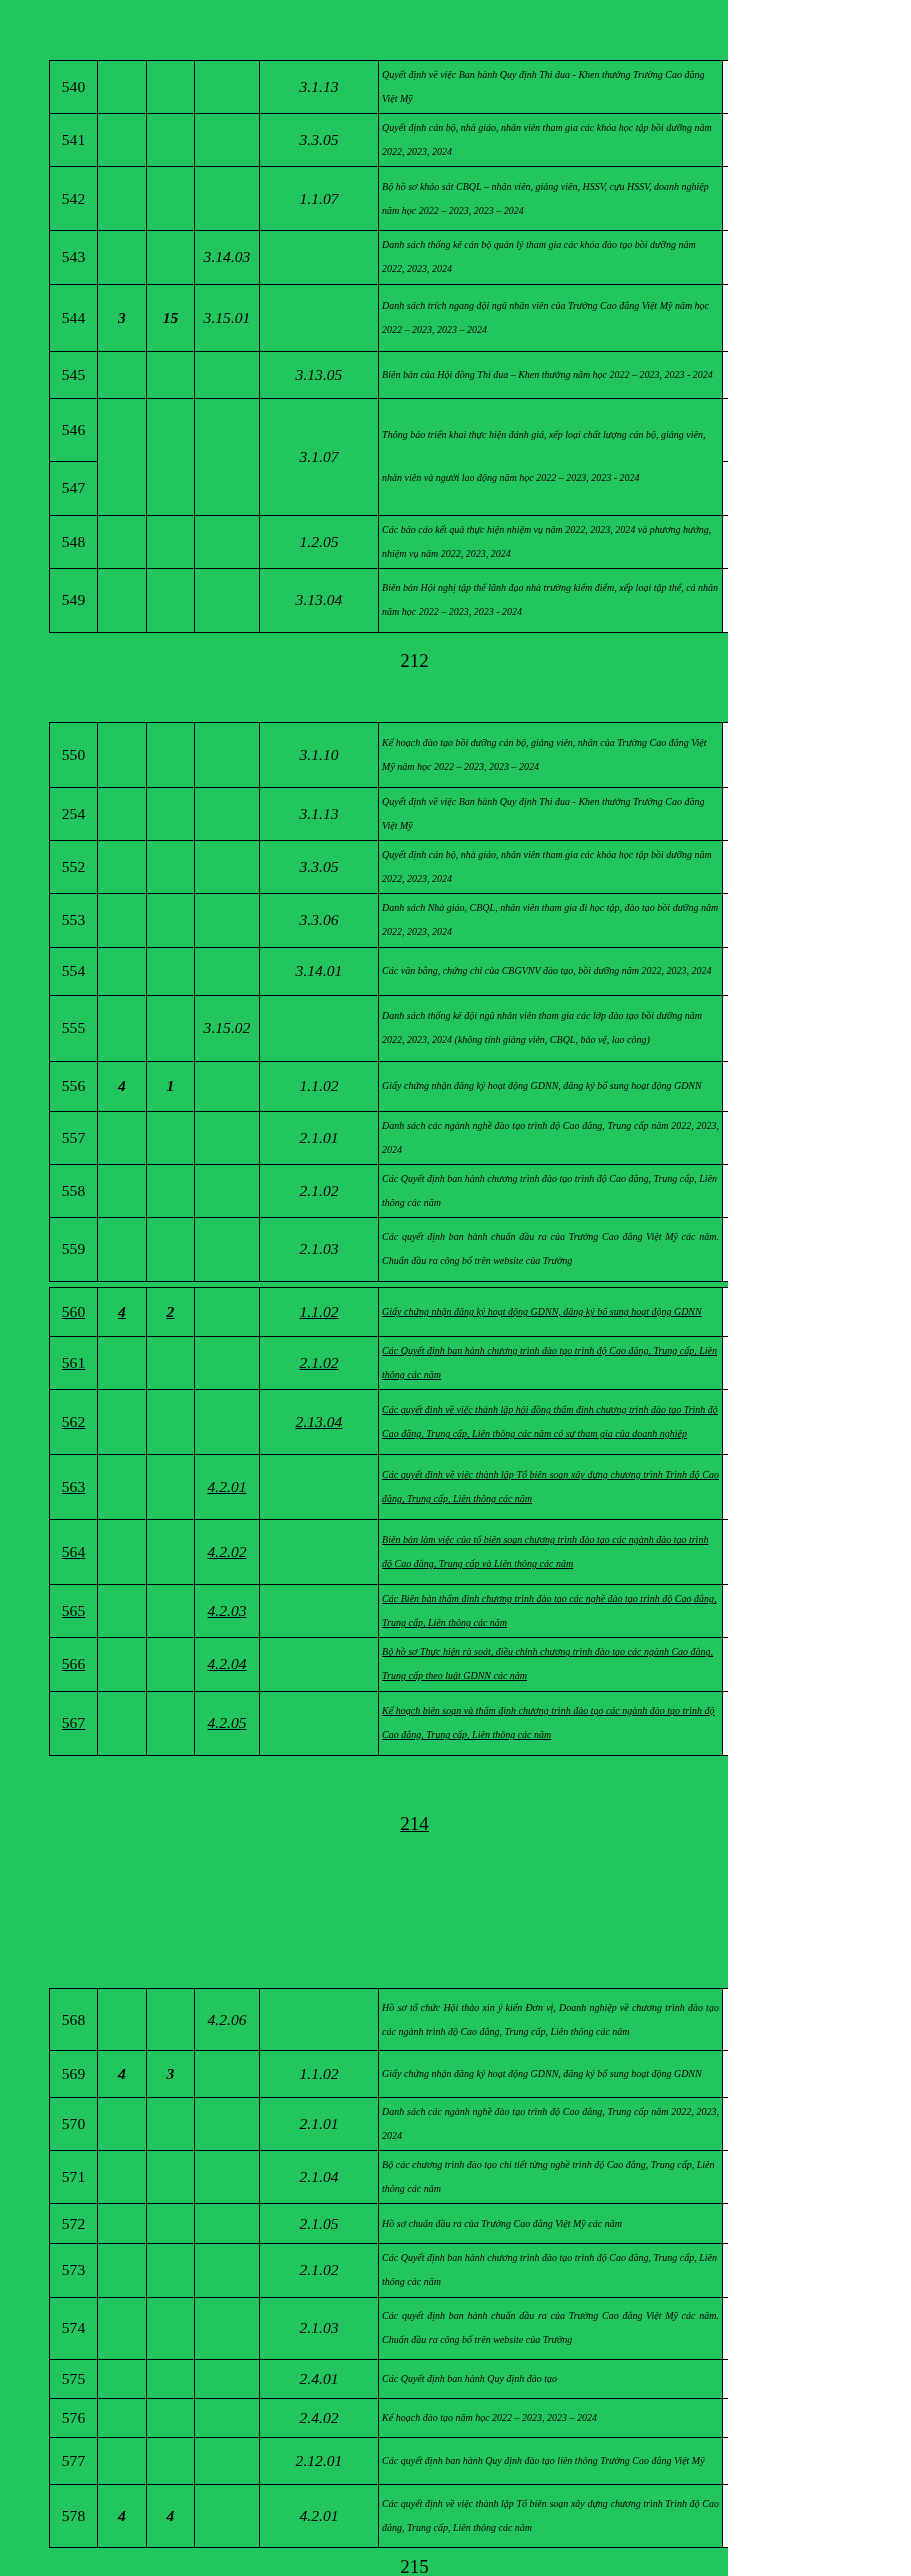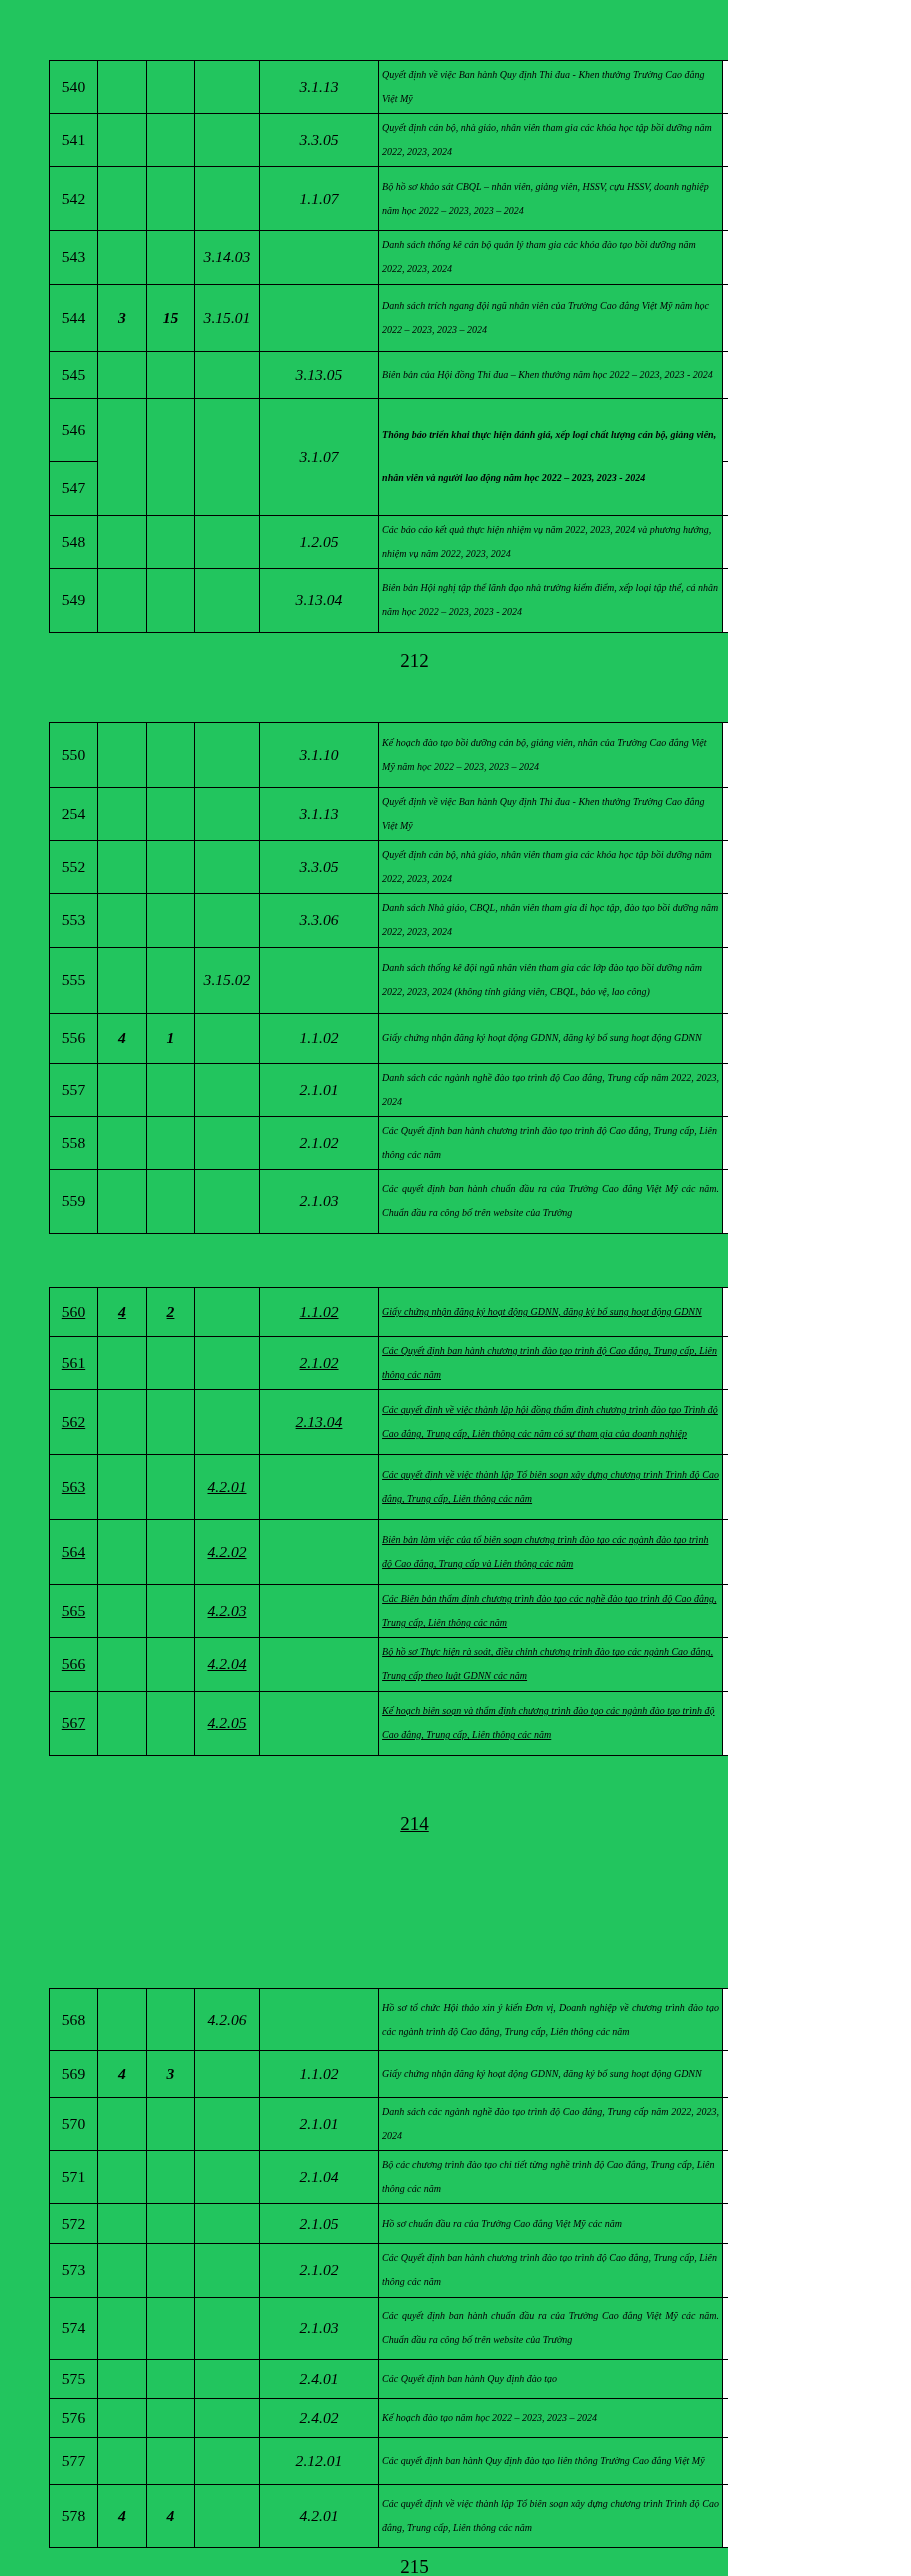--- a/index.html
+++ b/index.html
@@ -13,21 +13,21 @@
   table.ev{border-collapse:collapse;width:731px;table-layout:fixed;}
   table.ev td{border:1px solid #000;border-top-width:1.6px;border-bottom-width:1.6px;
               vertical-align:middle;padding:2.1px 3.1px;overflow:hidden;}
   col.w-stt{width:48px;} col.w-c2{width:49px;} col.w-c3{width:48px;}
   col.w-k1{width:65px;} col.w-k2{width:119px;} col.w-d{width:344px;} col.w-b{width:58px;}
   td.stt{text-align:center;font-size:15.6px;font-style:normal;}
   td.crit{text-align:center;font-size:15.6px;font-style:italic;font-weight:bold;}
   td.code{text-align:center;font-size:15.6px;font-style:italic;}
   td.desc{font-size:10px;font-style:italic;line-height:24px;padding:4.2px 8.3px;text-align:left;}
   td.desc.j{text-align:justify;}
-  td.desc p{margin:0;font-weight:bold;}
+  td.desc p{margin:0;}
   td.desc p + p{margin-top:18.7px;}
   td.blank{background:#fff;}
   .pgnum{font-size:19px;text-align:center;font-style:normal;}
   .gap-1{margin-top:17.7px;} .gap-2{margin-top:33px;text-align:right;} .gap-3{margin-top:57px;} .gap-4{margin-top:8.3px;}
 </style>
 </head>
 <body>
 
 <div id="doc">
 
@@ -175,20 +175,29 @@
             <td class="desc">Quyết định cán bộ, nhà giáo, nhân viên tham gia các khóa học tập bồi dưỡng năm 2022, 2023, 2024</td>
             <td class="blank"></td>
           </tr>
           <tr style="height: 48px;">
             <td class="stt">553</td>
             <td class="crit"></td>
             <td class="crit"></td>
             <td class="code"></td>
             <td class="code">3.3.06</td>
             <td class="desc">Danh sách Nhà giáo, CBQL, nhân viên tham gia đi học tập, đào tạo bồi dưỡng năm 2022, 2023, 2024</td>
+            <td class="blank"></td>
+          </tr>
+          <tr style="height: 48px;">
+            <td class="stt">554</td>
+            <td class="crit"></td>
+            <td class="crit"></td>
+            <td class="code"></td>
+            <td class="code">3.14.01</td>
+            <td class="desc">Các văn bằng, chứng chỉ của CBGVNV đào tạo, bồi dưỡng năm 2022, 2023, 2024</td>
             <td class="blank"></td>
           </tr>
           <tr style="height: 66px;">
             <td class="stt">555</td>
             <td class="crit"></td>
             <td class="crit"></td>
             <td class="code">3.15.02</td>
             <td class="code"></td>
             <td class="desc">Danh sách thống kê đội ngũ nhân viên tham gia các lớp đào tạo bồi dưỡng năm 2022, 2023, 2024 (không tính giảng viên, CBQL, bảo vệ, lao công)</td>
             <td class="blank"></td>

